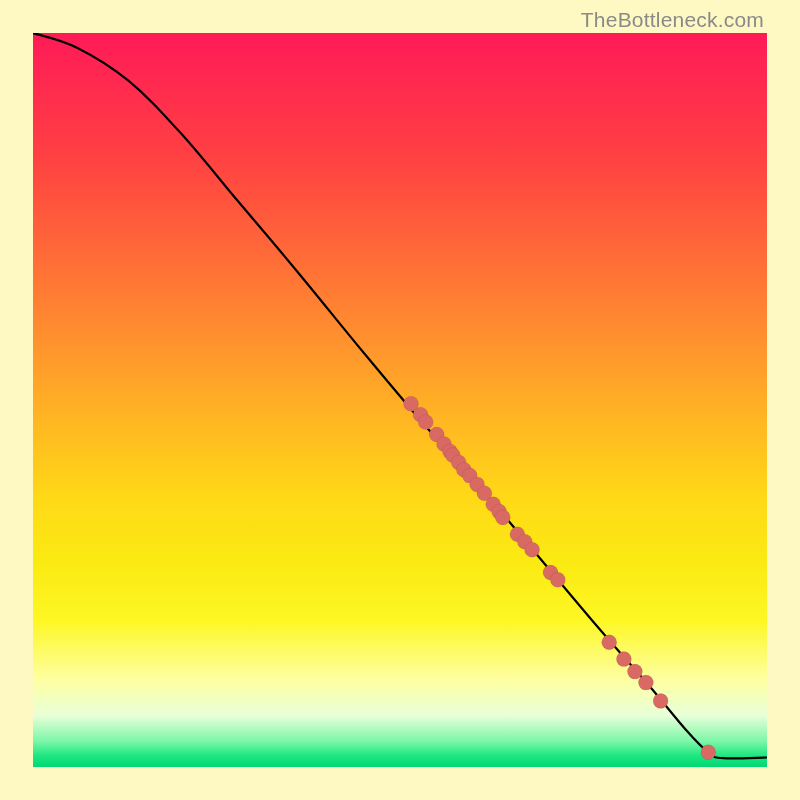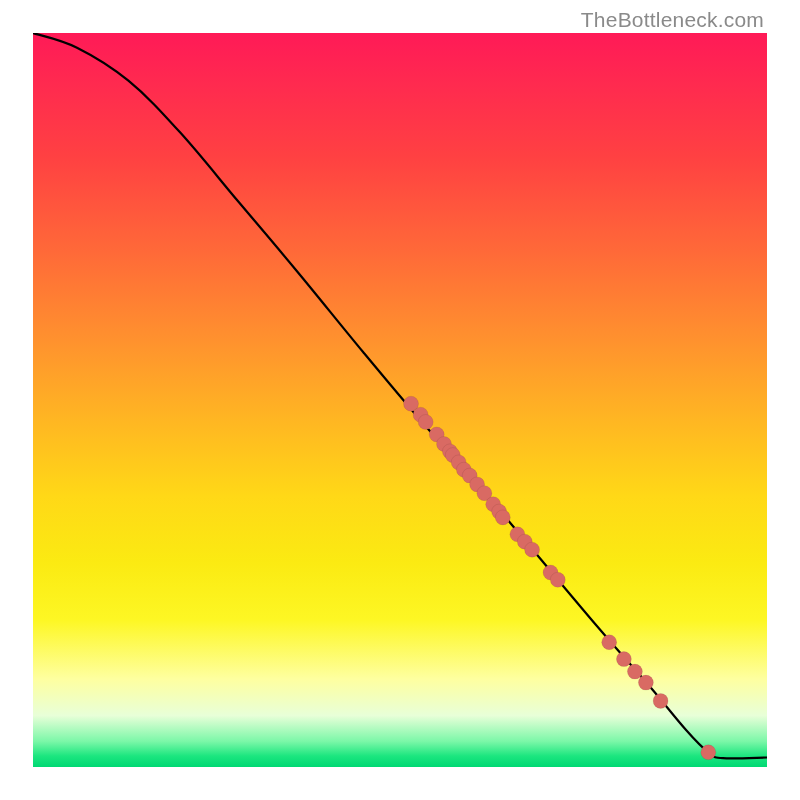--- a/index.html
+++ b/index.html
@@ -7,21 +7,21 @@
     width: 800px;
     height: 800px;
     background: #000;
     font-family: Arial, Helvetica, sans-serif;
     position: relative;
     overflow: hidden;
   }
   .outer {
     position: absolute;
     inset: 0;
-    background: #ffffff;
+    background: #fef9c3;
   }
   .plot-area {
     position: absolute;
     left: 33px;
     top: 33px;
     width: 734px;
     height: 734px;
     overflow: hidden;
   }
   .gradient {

